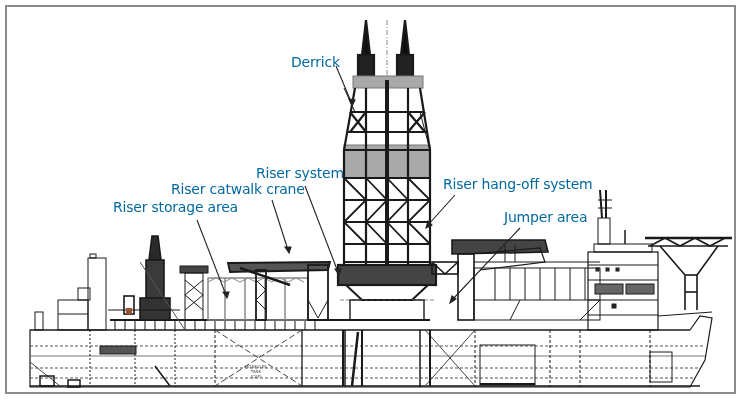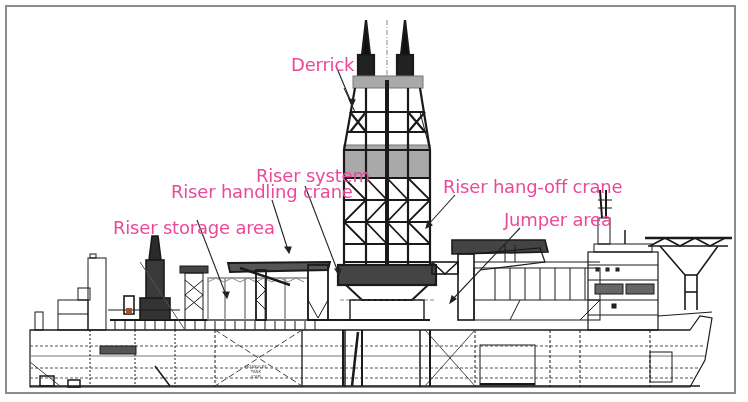--- a/index.html
+++ b/index.html
@@ -1,21 +1,21 @@
 <!DOCTYPE html>
 <html><head>
 <meta charset="utf-8">
 <style>
   html, body { margin: 0; padding: 0; background: #ffffff; }
   body { width: 748px; height: 402px; position: relative; overflow: hidden;
          font-family: "DejaVu Sans", sans-serif; }
   .frame { position: absolute; left: 5px; top: 5px; width: 731px; height: 389px;
            border: 2px solid #8c8c8c; background: #ffffff; box-sizing: border-box; }
   svg.drawing { position: absolute; left: 0; top: 0; }
-  .callout { position: absolute; font-size: 18px; color: #ec4899; white-space: nowrap;
+  .callout { position: absolute; font-size: 14px; color: #0369a1; white-space: nowrap;
              letter-spacing: -0.2px; }
   .tank-label { position: absolute; font-size: 4px; color: #444; text-align: center; line-height: 5px; }
 </style>
 </head>
 <body>
 
 <div class="frame"></div>
 
 <svg class="drawing" width="748" height="402" viewBox="0 0 748 402">
   <g fill="none" stroke="#1a1a1a" stroke-width="1">
@@ -208,16 +208,16 @@
     <line x1="455" y1="195" x2="428" y2="225"></line>
     <polygon points="426,228 428,221 432,225"></polygon>
 
     <line x1="520" y1="228" x2="452" y2="300"></line>
     <polygon points="450,303 452,296 456,299"></polygon>
   </g>
 </svg>
 
 <div class="callout" style="left:291px; top:54px;">Derrick</div>
 <div class="callout" style="left:256px; top:165px;">Riser system</div>
-<div class="callout" style="left:171px; top:181px;">Riser handling crane</div>
-<div class="callout" style="left:113px; top:217px;">Riser storage area</div>
-<div class="callout" style="left:443px; top:176px;">Riser hang-off crane</div>
+<div class="callout" style="left:171px; top:181px;">Riser catwalk crane</div>
+<div class="callout" style="left:113px; top:199px;">Riser storage area</div>
+<div class="callout" style="left:443px; top:176px;">Riser hang-off system</div>
 <div class="callout" style="left:504px; top:209px;">Jumper area</div>
 
 </body></html>

